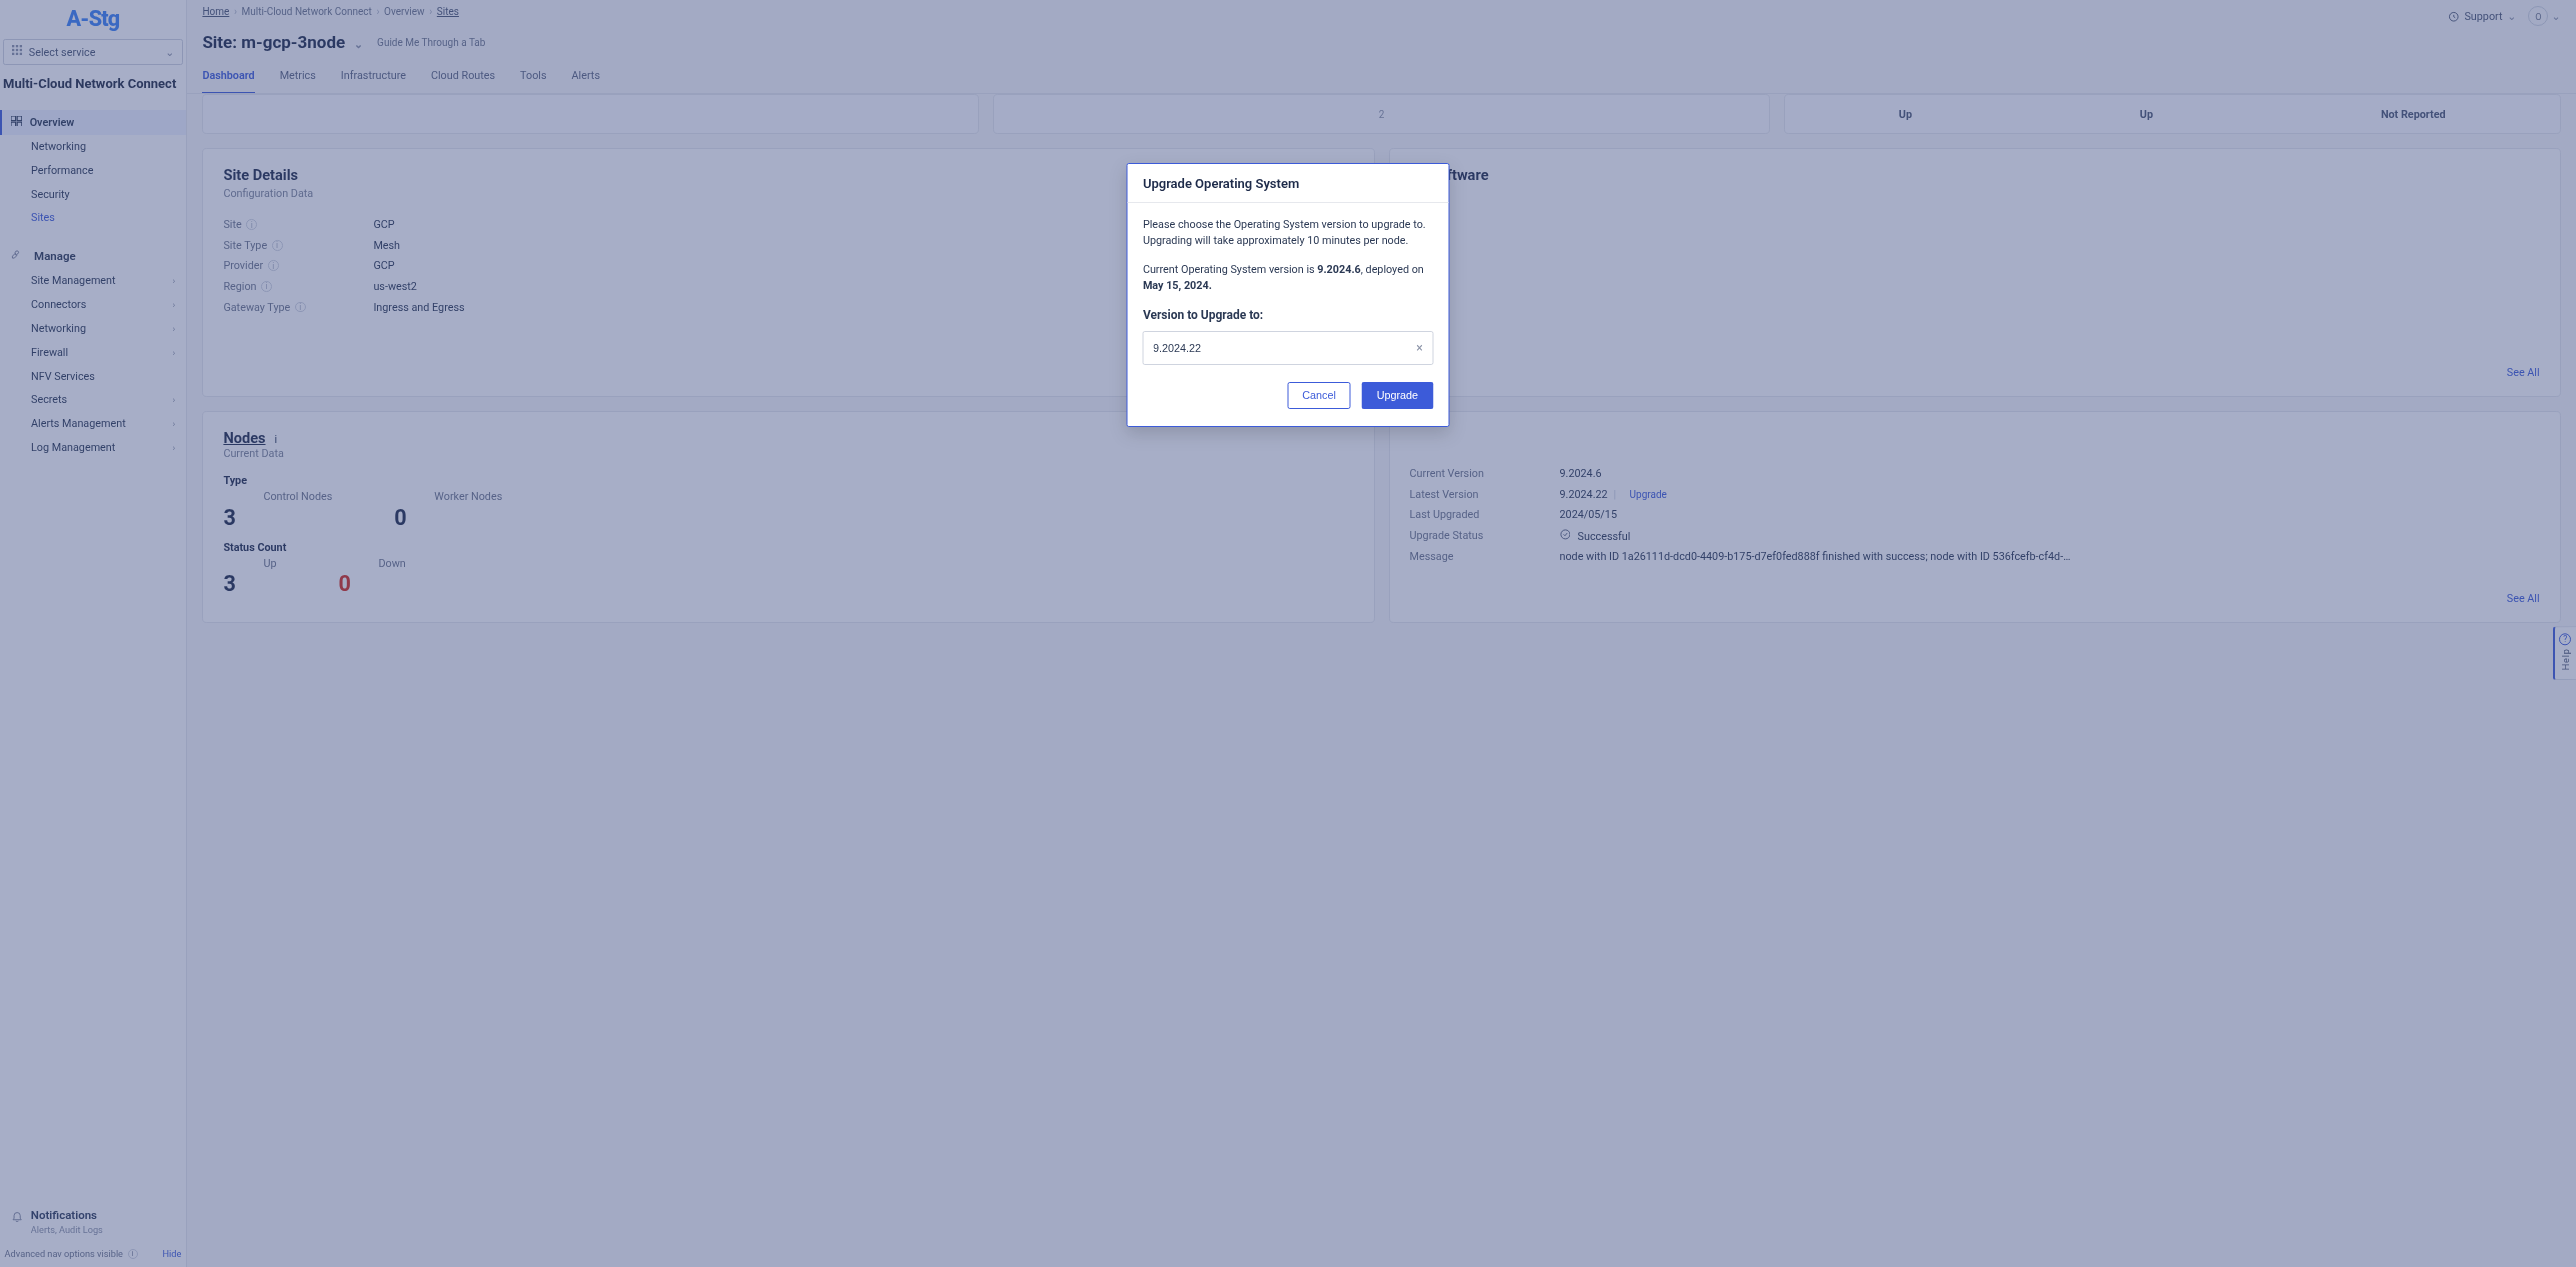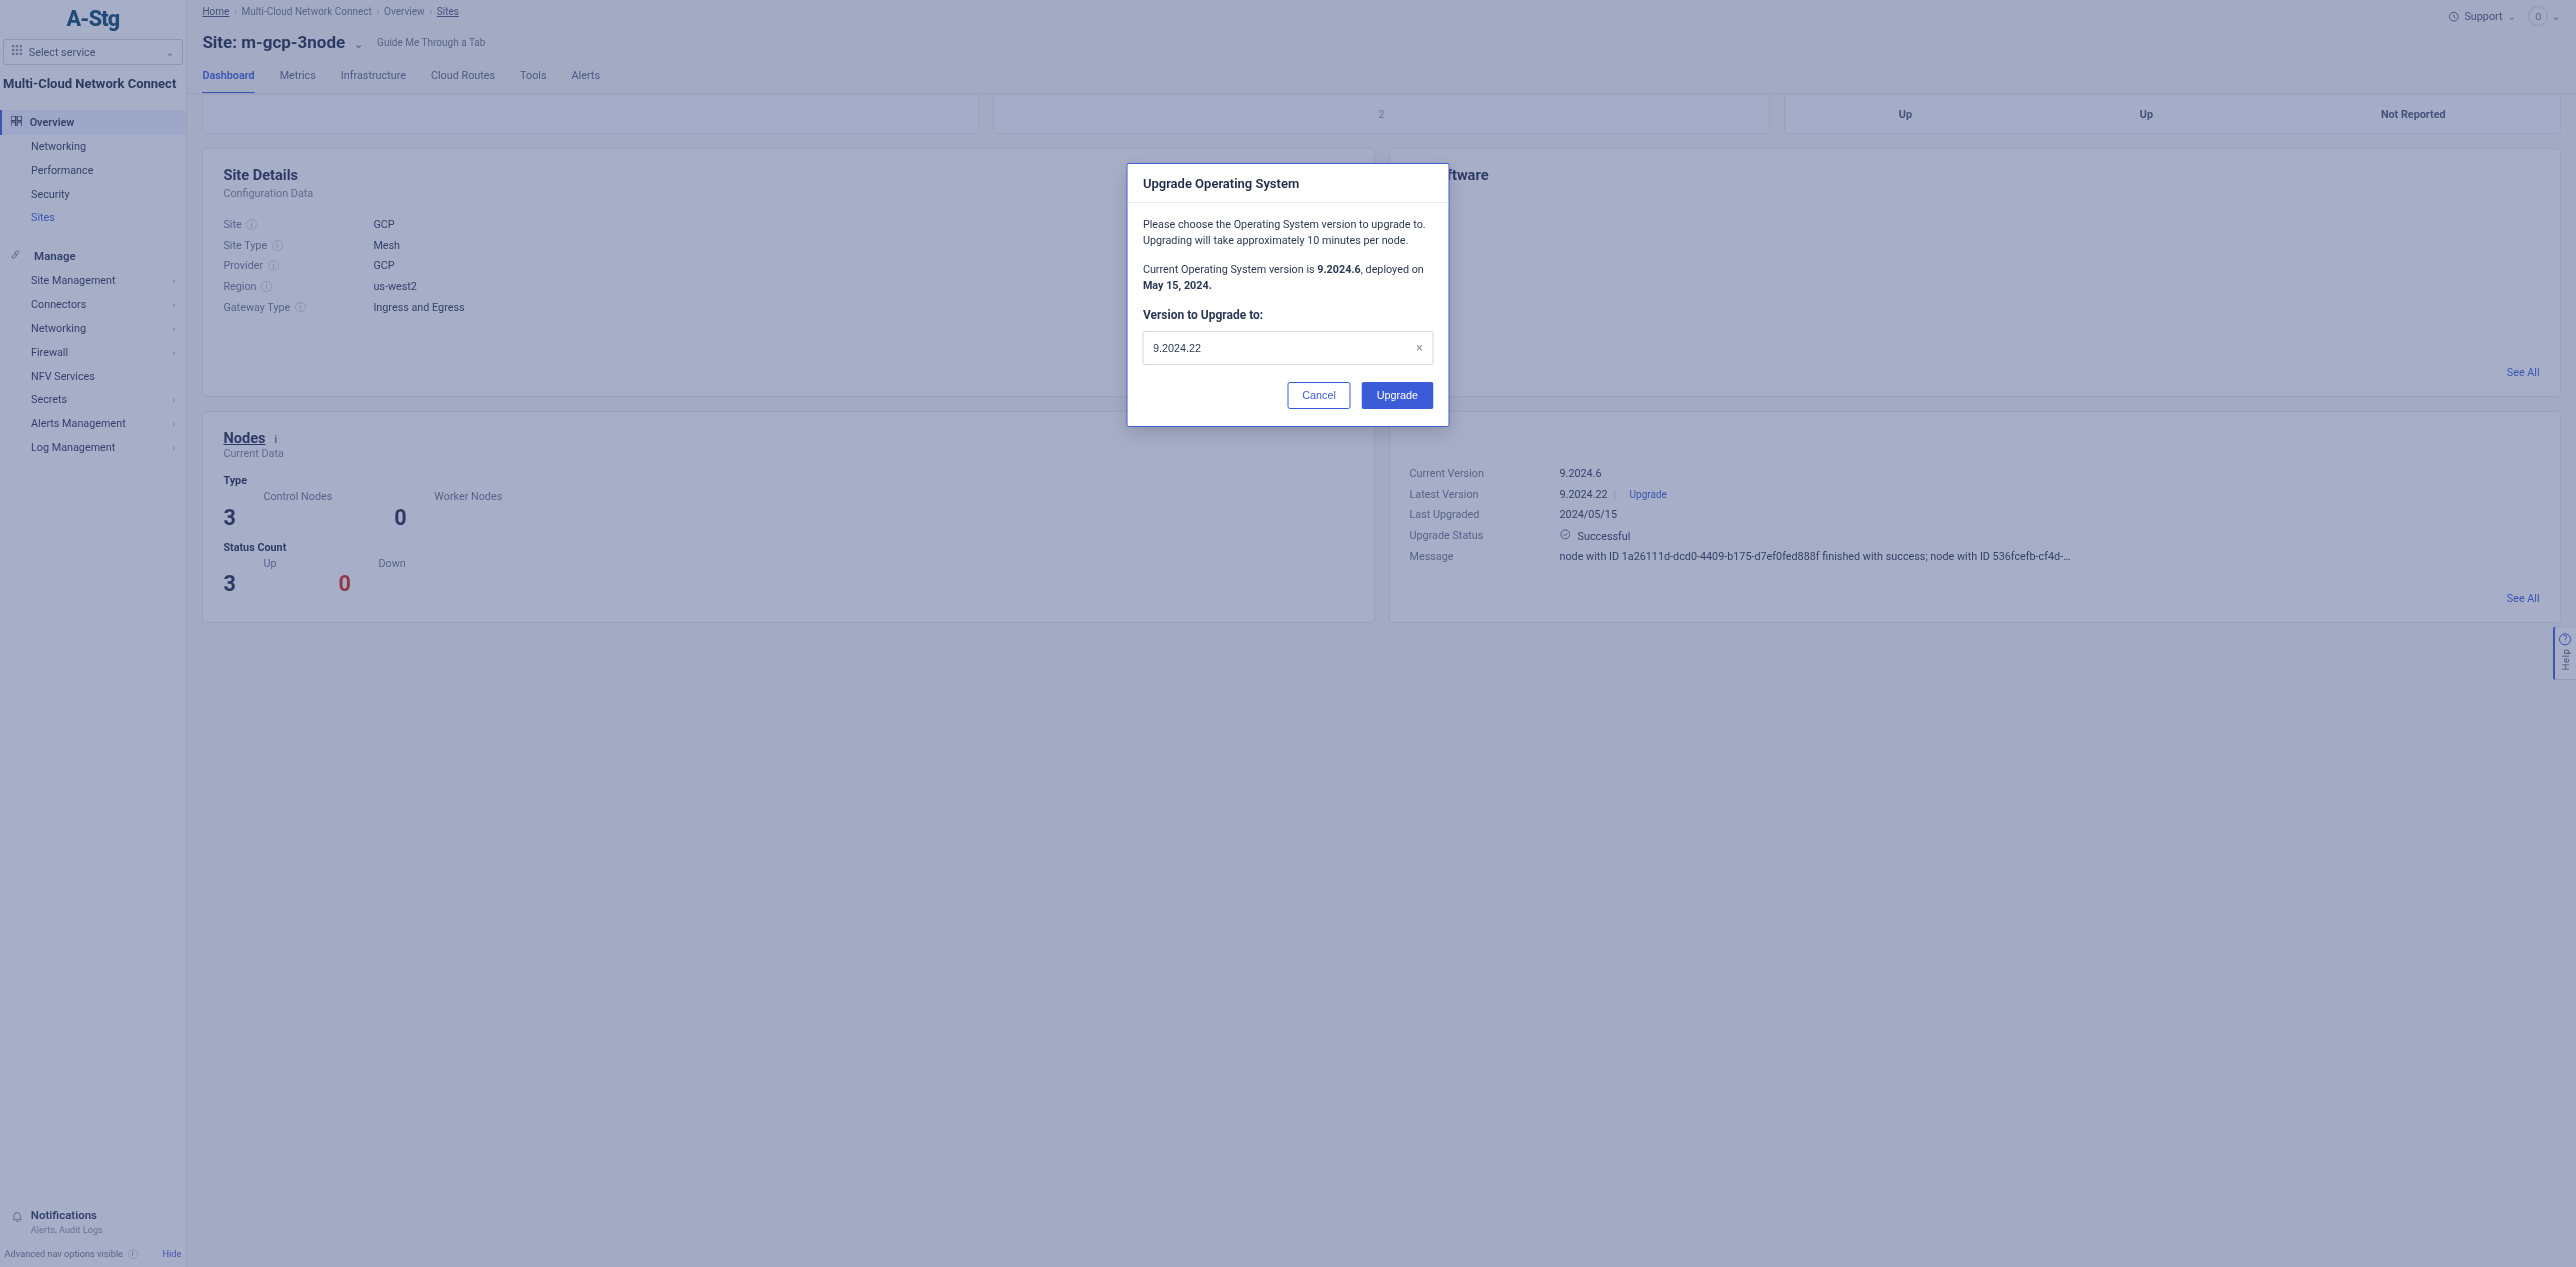--- a/index.html
+++ b/index.html
@@ -18,21 +18,21 @@
   background: #fff;
   border-right: 0.8px solid #e6e8ed;
   display: flex;
   flex-direction: column;
   flex-shrink: 0;
 }
 .logo {
   padding: 6.2px 12.3px 7.7px;
   font-size: 21.6px;
   font-weight: 800;
-  color: #0c4a6e;
+  color: #3b82f6;
   letter-spacing: -0.8px;
   text-align: center;
 }
 .svc-select {
   margin: 0 3.1px 10.8px;
   border: 0.8px solid #cfd4df;
   border-radius: 2.3px;
   padding: 5.4px 7.7px;
   display: flex;
   align-items: center;

